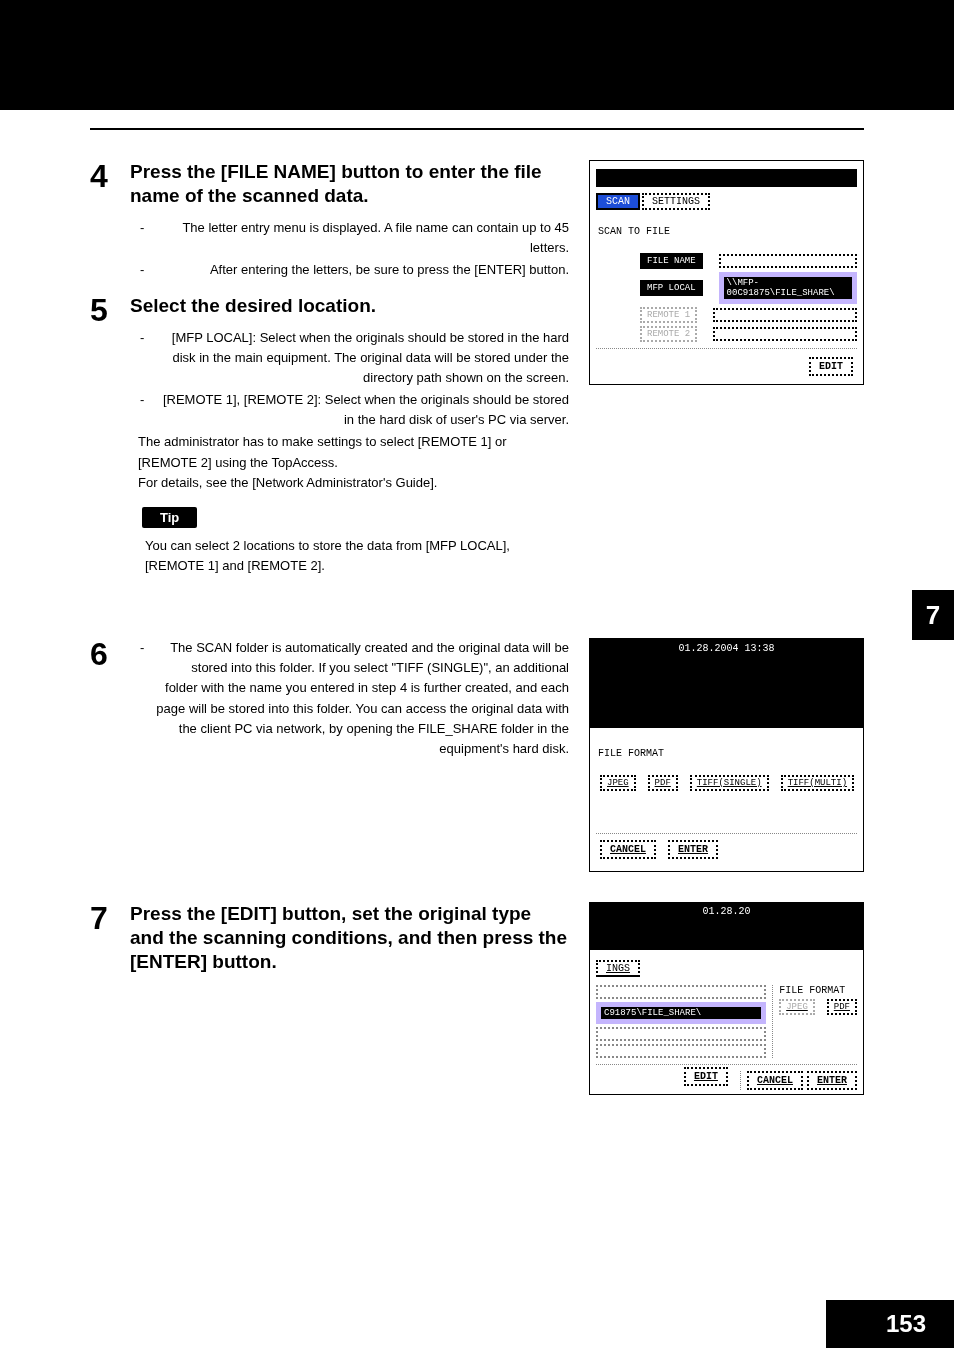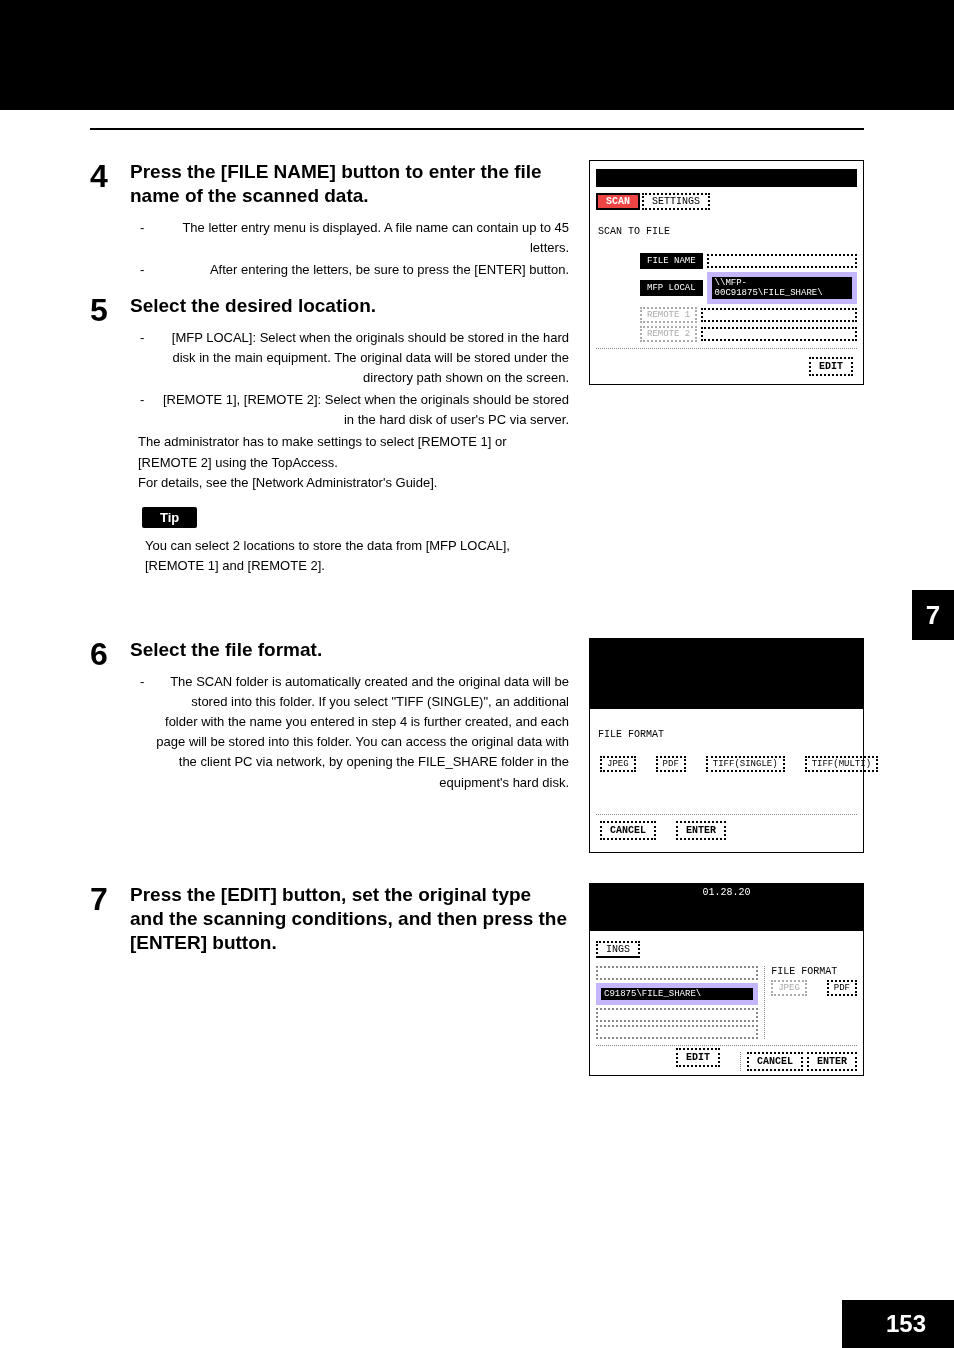--- a/index.html
+++ b/index.html
@@ -19,38 +19,38 @@
     .bullets li::before { content: "-"; position: absolute; left: -4px; }
     .sub-text { font-size: 13px; line-height: 1.55; padding-left: 8px; }
     .tip-badge { background: #000; color: #fff; border-radius: 2px; display: inline-block; padding: 3px 18px; font-size: 13px; font-weight: bold; margin: 14px 0 8px 12px; }
     .tip-text { font-size: 13px; line-height: 1.55; margin-left: 15px; margin-bottom: 20px; }
     
     .lcd { border: 1px solid #000; background: #fff; font-family: "Courier New", monospace; font-size: 10px; }
     .lcd-inner { padding: 8px 6px 6px 6px; }
     .lcd-head { background: #000; height: 18px; margin-bottom: 6px; }
     .lcd-tabs { display: flex; gap: 2px; margin-bottom: 6px; }
     .lcd-tab { border: 2px dotted #000; padding: 1px 8px; text-align: center; }
-    .lcd-tab.dark { background: #ef4444; color: #fff; border: 2px solid #000; font-weight: bold; }
+    .lcd-tab.dark { background: #1d4ed8; color: #fff; border: 2px solid #000; }
     .lcd-text { margin: 16px 2px; font-size: 10px; }
-    .lcd-row { display: flex; align-items: center; gap: 4px; margin: 3px 0; padding-left: 44px; }
+    .lcd-row { display: flex; align-items: center; gap: 16px; margin: 3px 0; padding-left: 44px; }
     .lcd-btn-small { border: 2px dotted #000; padding: 1px 5px; font-size: 9px; text-align: center; }
     .lcd-btn-small.dark { background: #000; color: #fff; border: 2px solid #000; }
     .lcd-btn-small.ghost { border: 2px dotted #aaa; color: #aaa; }
     .lcd-field { border: 2px dotted #000; flex: 1; min-height: 14px; padding: 1px 3px; font-size: 9px; }
     .lcd-field.dark { background: #000; color: #fff; border: 5px solid #c4b5fd; }
     .lcd-hr { border-top: 1px dotted #888; margin: 6px 0; }
     .lcd-bottom { display: flex; justify-content: flex-end; padding: 2px 4px; }
     .lcd-datetime { text-align: center; font-size: 10px; padding: 4px; background:#000; color:#fff; }
     .lcd-empty-band { background:#000; height: 70px; }
-    .lcd-btn-row { display:flex; gap:20px; margin:6px 4px; }
+    .lcd-btn-row { display:flex; gap:12px; margin:6px 4px;text-decoration:underline; }
     .lcd-btn-row.end { justify-content: space-between; }
     .lcd-btn { border:2px dotted #000; padding:2px 8px; font-size:10px; font-weight:bold; }
     
     .side-tab { position: absolute; right: 0; top: 590px; background: #000; color: #fff; width: 42px; height: 50px; display: flex; align-items: center; justify-content: center; font-size: 26px; font-weight: bold; }
-    .page-foot { background: #000; color: #fff; text-align: right; padding: 10px 28px; font-size: 24px; font-weight: bold; position: absolute; bottom: 0; right: 0; width: 112px; }
+    .page-foot { background: #000; color: #fff; text-align: right; padding: 10px 28px; font-size: 24px; font-weight: bold; position: absolute; bottom: 0; right: 0; width: 128px; }
     .page-container { position: relative; min-height: 1348px; }
   </style>
 </head>
 <body>
 
 <div class="page-container">
   <div class="top-banner"></div>
   <div class="hr-line"></div>
 
   <div class="page">
@@ -117,30 +117,30 @@
           </div>
         </div>
       </div>
     </div>
 
     <div class="col-wrap">
       <div class="col-left">
         <div class="step">
           <div class="step-num">6</div>
           <div class="step-body">
-            <div class="step-title">Select the file format.</div>
             <ul class="bullets">
               <li>The SCAN folder is automatically created and the original data will be stored into this folder. If you select "TIFF (SINGLE)", an additional folder with the name you entered in step 4 is further created, and each page will be stored into this folder. You can access the original data with the client PC via network, by opening the FILE_SHARE folder in the equipment's hard disk.</li>
             </ul>
           </div>
         </div>
       </div>
       <div class="col-right">
 
         <div class="lcd">
+          <div class="lcd-datetime">01.28.2004 13:38</div>
           <div class="lcd-empty-band"></div>
           <div class="lcd-inner" style="padding-top:4px;">
             <div class="lcd-text">FILE FORMAT</div>
             <div class="lcd-btn-row">
               <span class="lcd-btn-small">JPEG</span>
               <span class="lcd-btn-small">PDF</span>
               <span class="lcd-btn-small">TIFF(SINGLE)</span>
               <span class="lcd-btn-small">TIFF(MULTI)</span>
             </div>
             <div style="height:30px;"></div>

